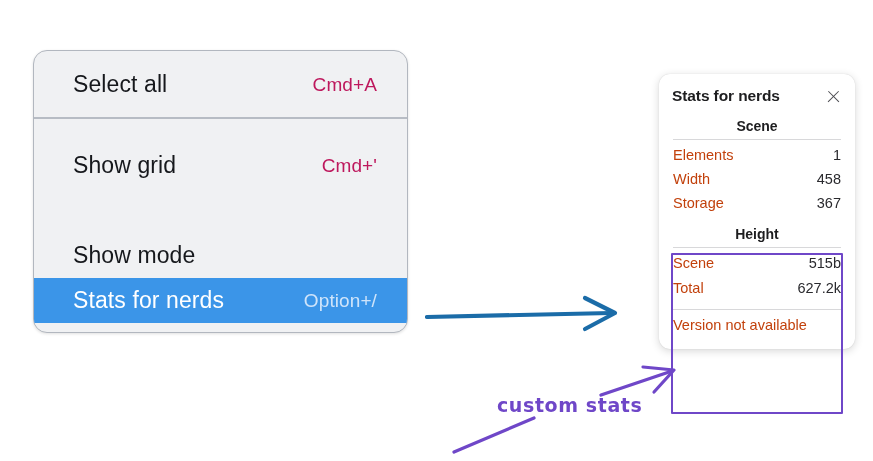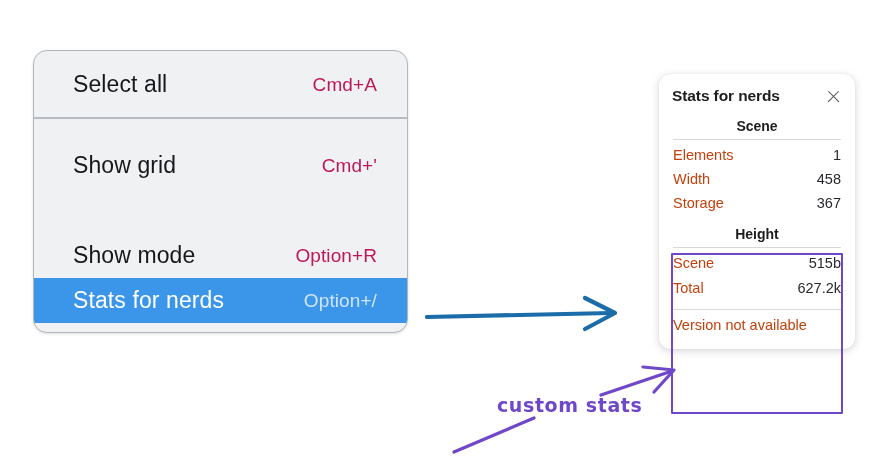--- a/index.html
+++ b/index.html
@@ -195,21 +195,20 @@
 
     <div class="menu-section">
       <div class="menu-item">
         <span class="label">Show grid</span>
         <span class="shortcut">Cmd+'</span>
       </div>
       <div class="menu-item">
       </div>
       <div class="menu-item">
         <span class="label">Show mode</span>
-        <span class="shortcut">Option+R</span>
       </div>
       <div class="menu-item selected">
         <span class="label">Stats for nerds</span>
         <span class="shortcut">Option+/</span>
       </div>
     </div>
 
   </div>
 
   <div id="stats-panel">

